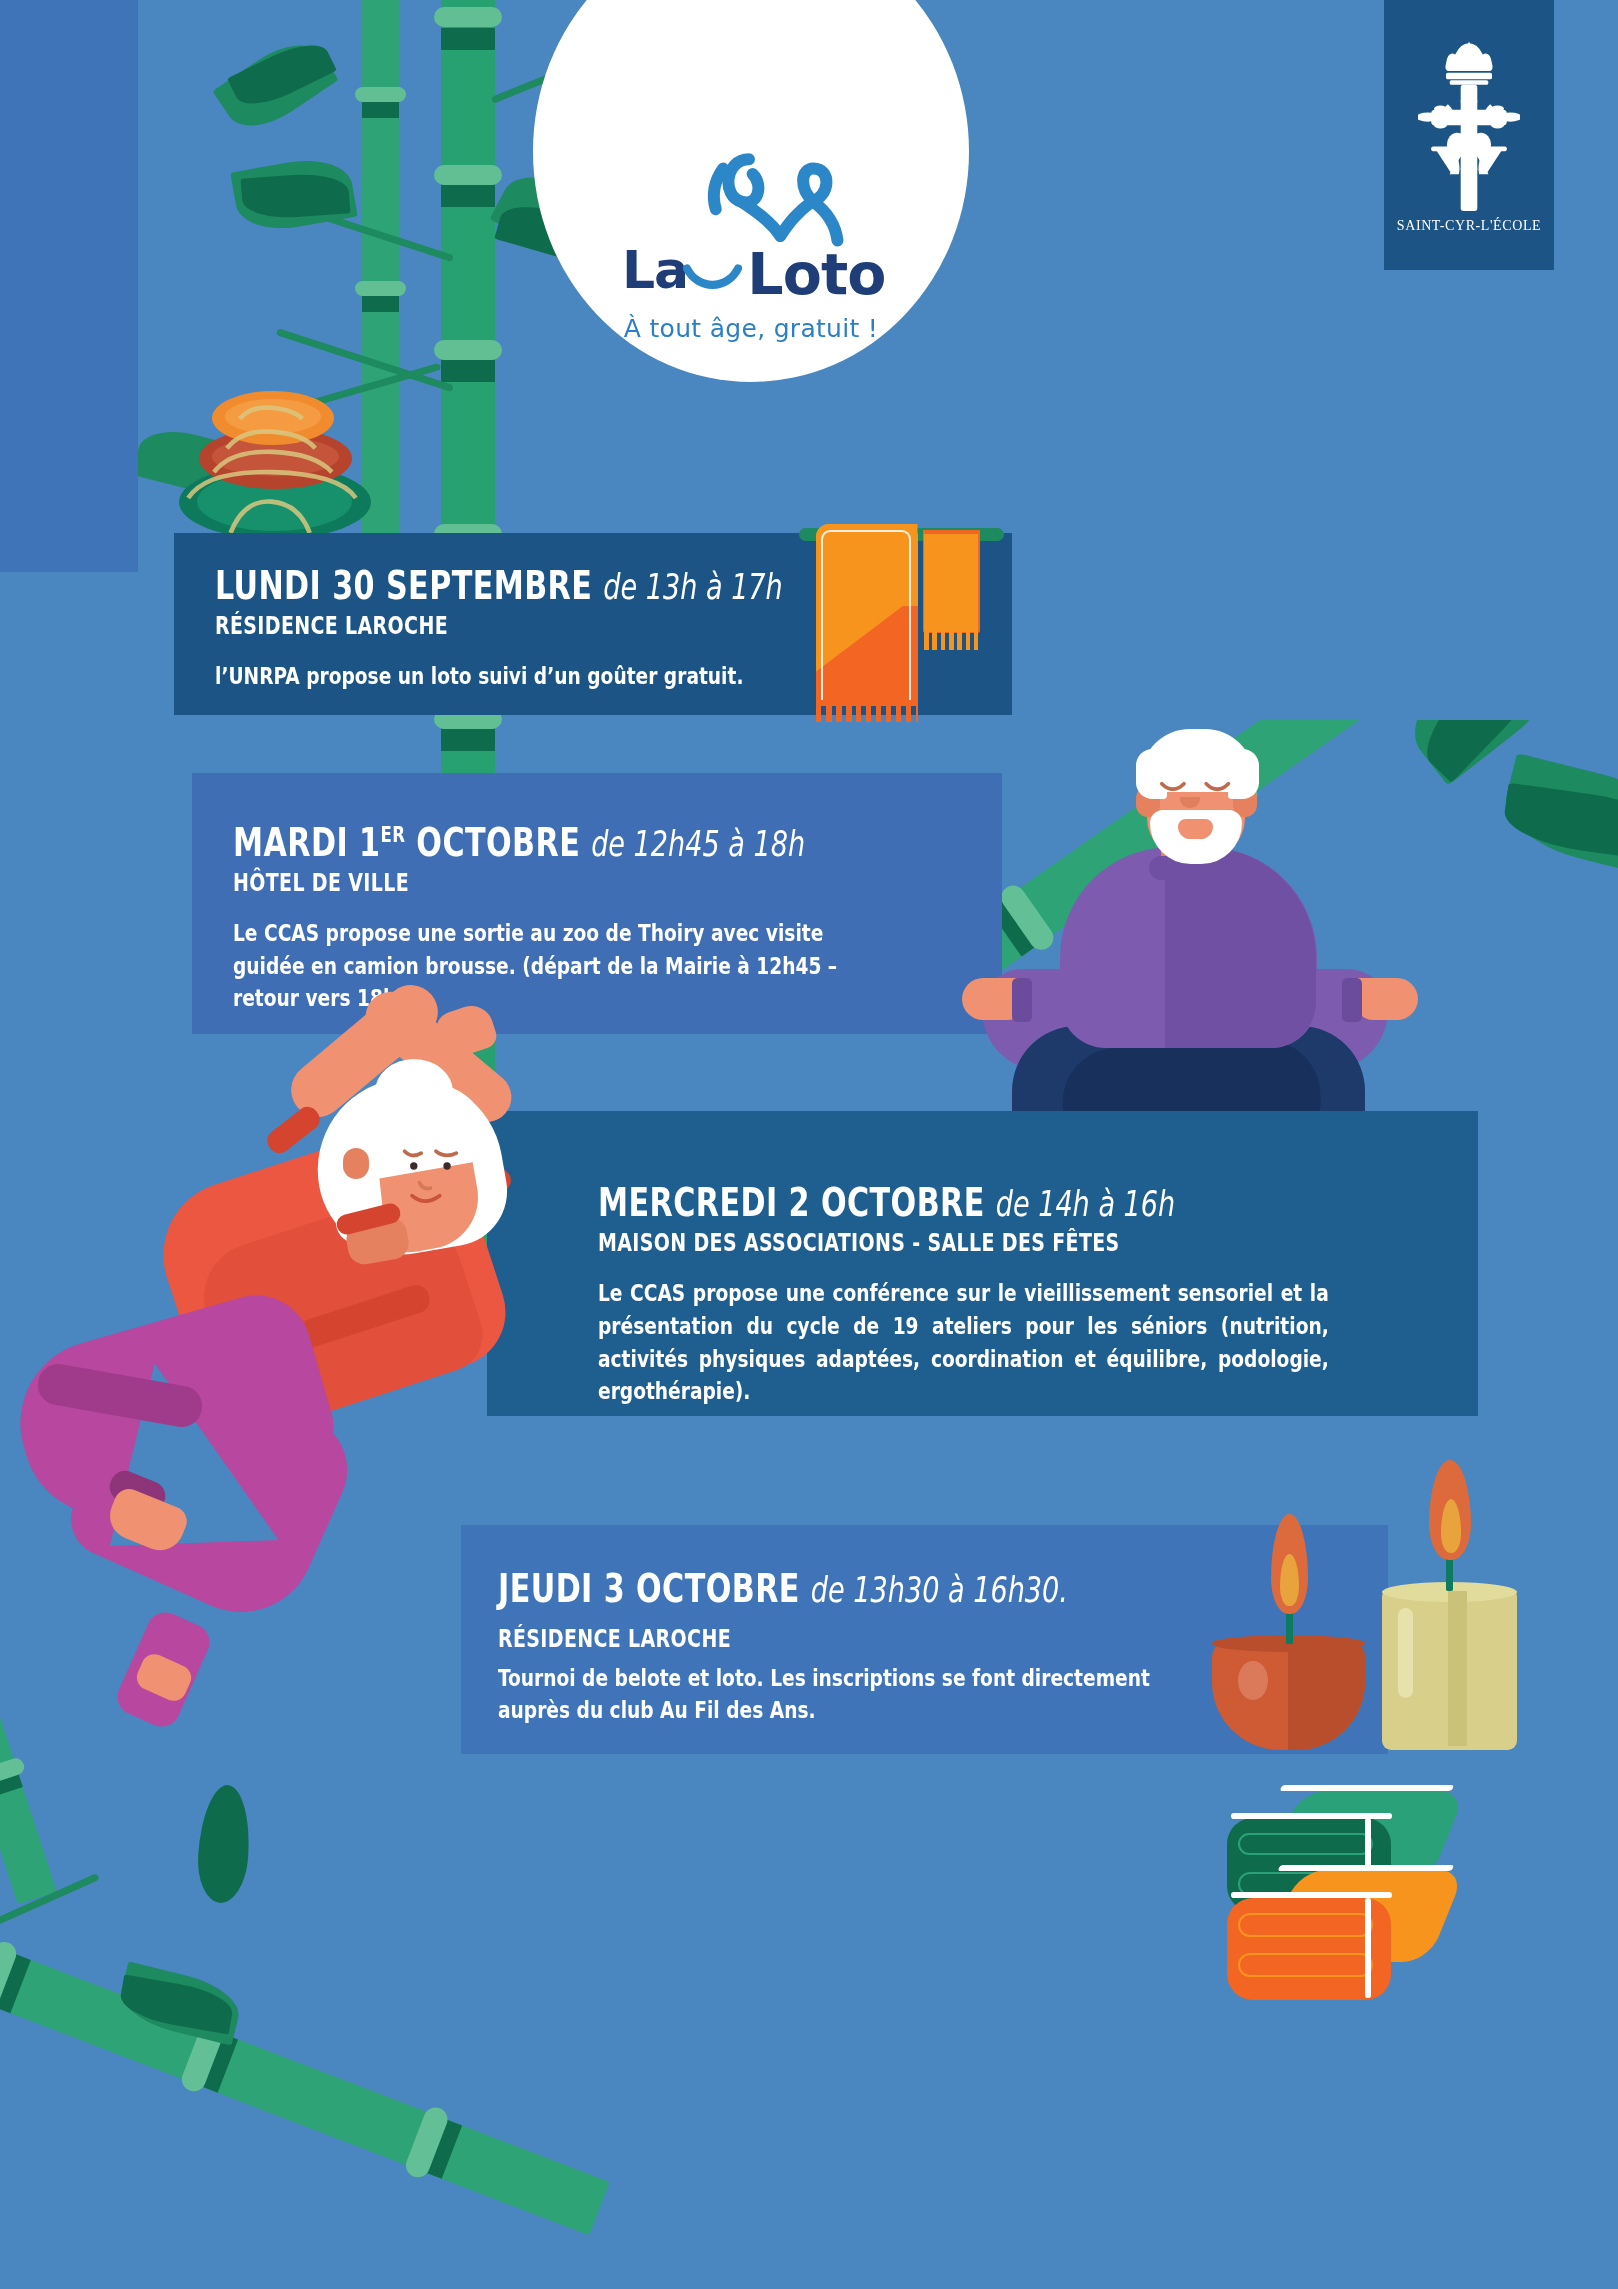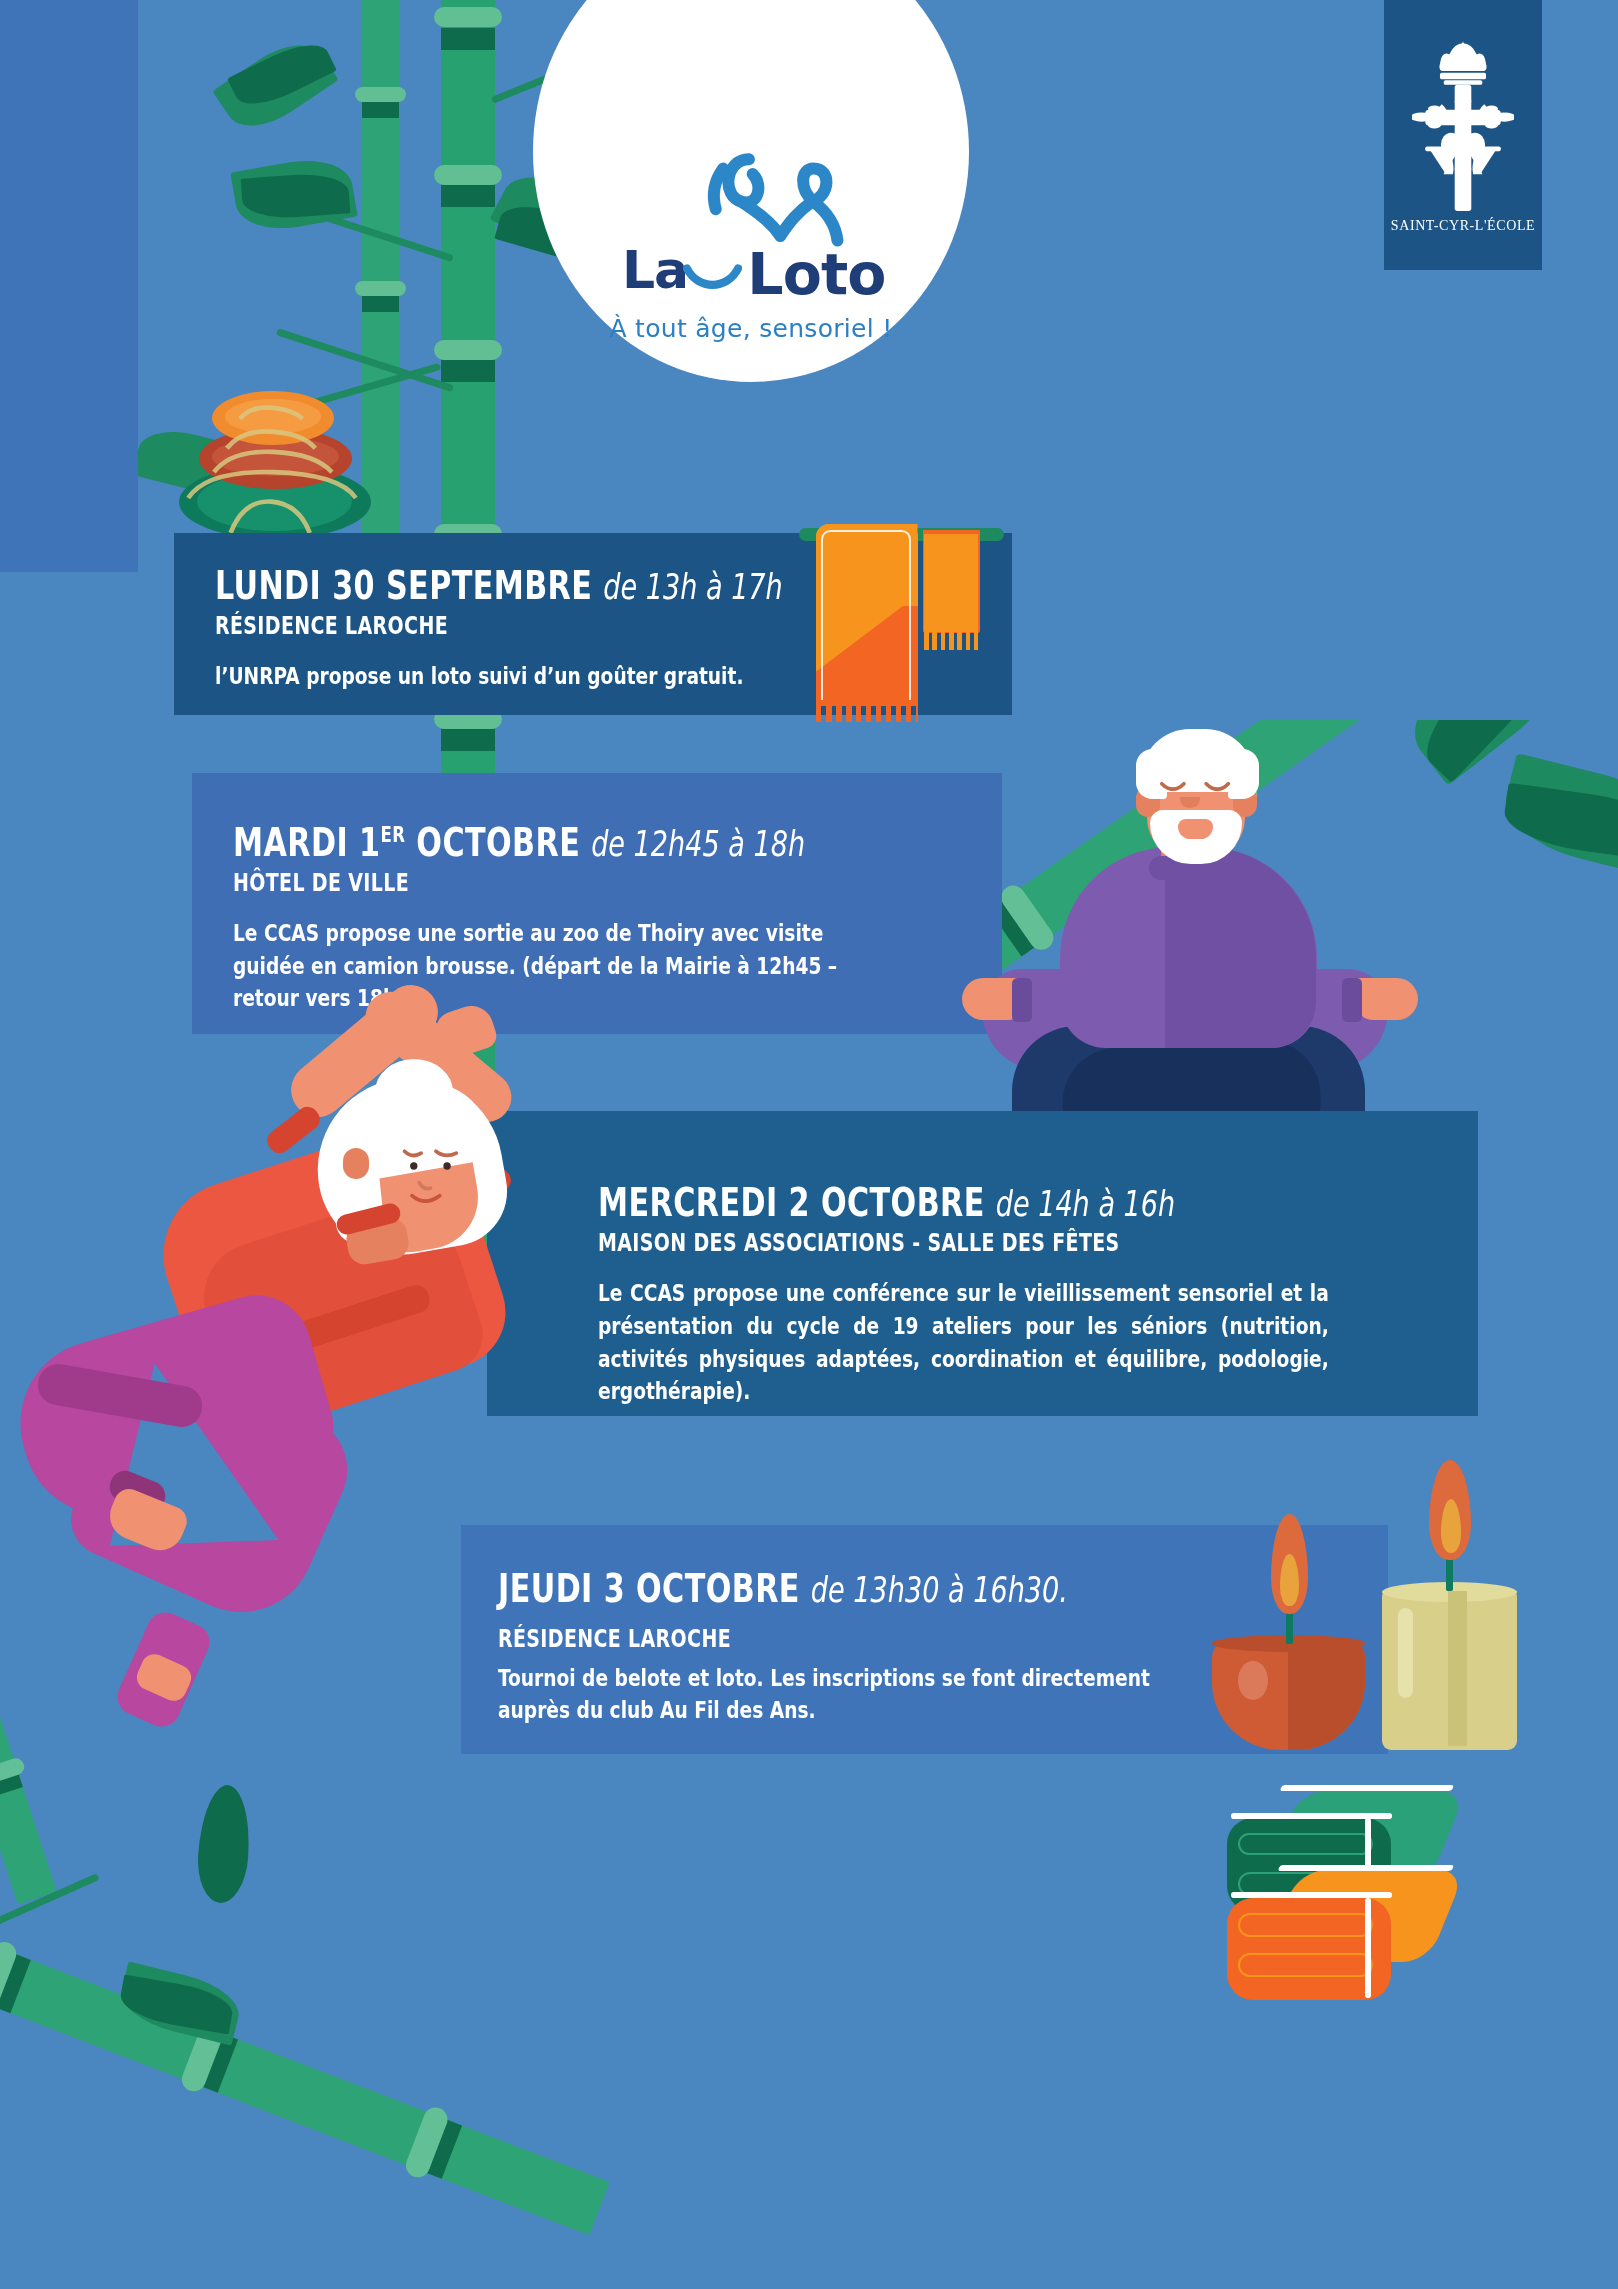--- a/index.html
+++ b/index.html
@@ -62,21 +62,21 @@
     font-family:"DejaVu Sans", sans-serif; font-weight:bold;
     color:#1f3d77; font-size:57px; line-height:1.0; letter-spacing:-0.9px;
   }
   .logo-tag{
     font-family:"DejaVu Sans", sans-serif; font-weight:normal;
     color:#2b7fc4; font-size:25px; margin-top:11px; letter-spacing:0.3px;
   }
 
   
   .crest{
-    position:absolute; left:1384px; top:0; width:158px; height:270px;
+    position:absolute; left:1384px; top:0; width:170px; height:270px;
     background:#1c5585;
     display:flex; flex-direction:column; align-items:center; justify-content:center;
   }
   .crest svg{ display:block; }
   .crest-name{
     color:#ffffff; font-family:"Liberation Serif", serif;
     font-size:14px; letter-spacing:0.6px; margin-top:7.4px; white-space:nowrap;
   }
 
   
@@ -238,21 +238,21 @@
     </svg>
     <div class="logo-words">
       <div class="logo-la">La</div>
       <div class="logo-bleue-row">
         <svg class="logo-smile" viewBox="0 0 64 34">
           <path d="M4 6 C 16 30, 48 30, 60 6" fill="none" stroke="#2b87c8" stroke-width="9" stroke-linecap="round"></path>
         </svg>
         <div class="logo-bleue">Loto</div>
       </div>
     </div>
-    <div class="logo-tag">À tout âge, sensoriel !</div>
+    <div class="logo-tag">À tout âge, gratuit !</div>
   </div>
 
   <div class="crest">
     <svg width="102" height="175" viewBox="0 0 110 190">
       <g fill="#ffffff">
 
         <path d="M55 6 l3 7 -3 4 -3 -4z"></path>
         <path d="M30 30 q2 -14 10 -10 q6 -12 15 -12 q9 0 15 12 q8 -4 10 10 q2 6 -2 8 H32 q-4 -2 -2 -8z"></path>
         <rect x="30" y="40" width="50" height="7" rx="2"></rect>
         <rect x="34" y="48" width="42" height="5" rx="2"></rect>

